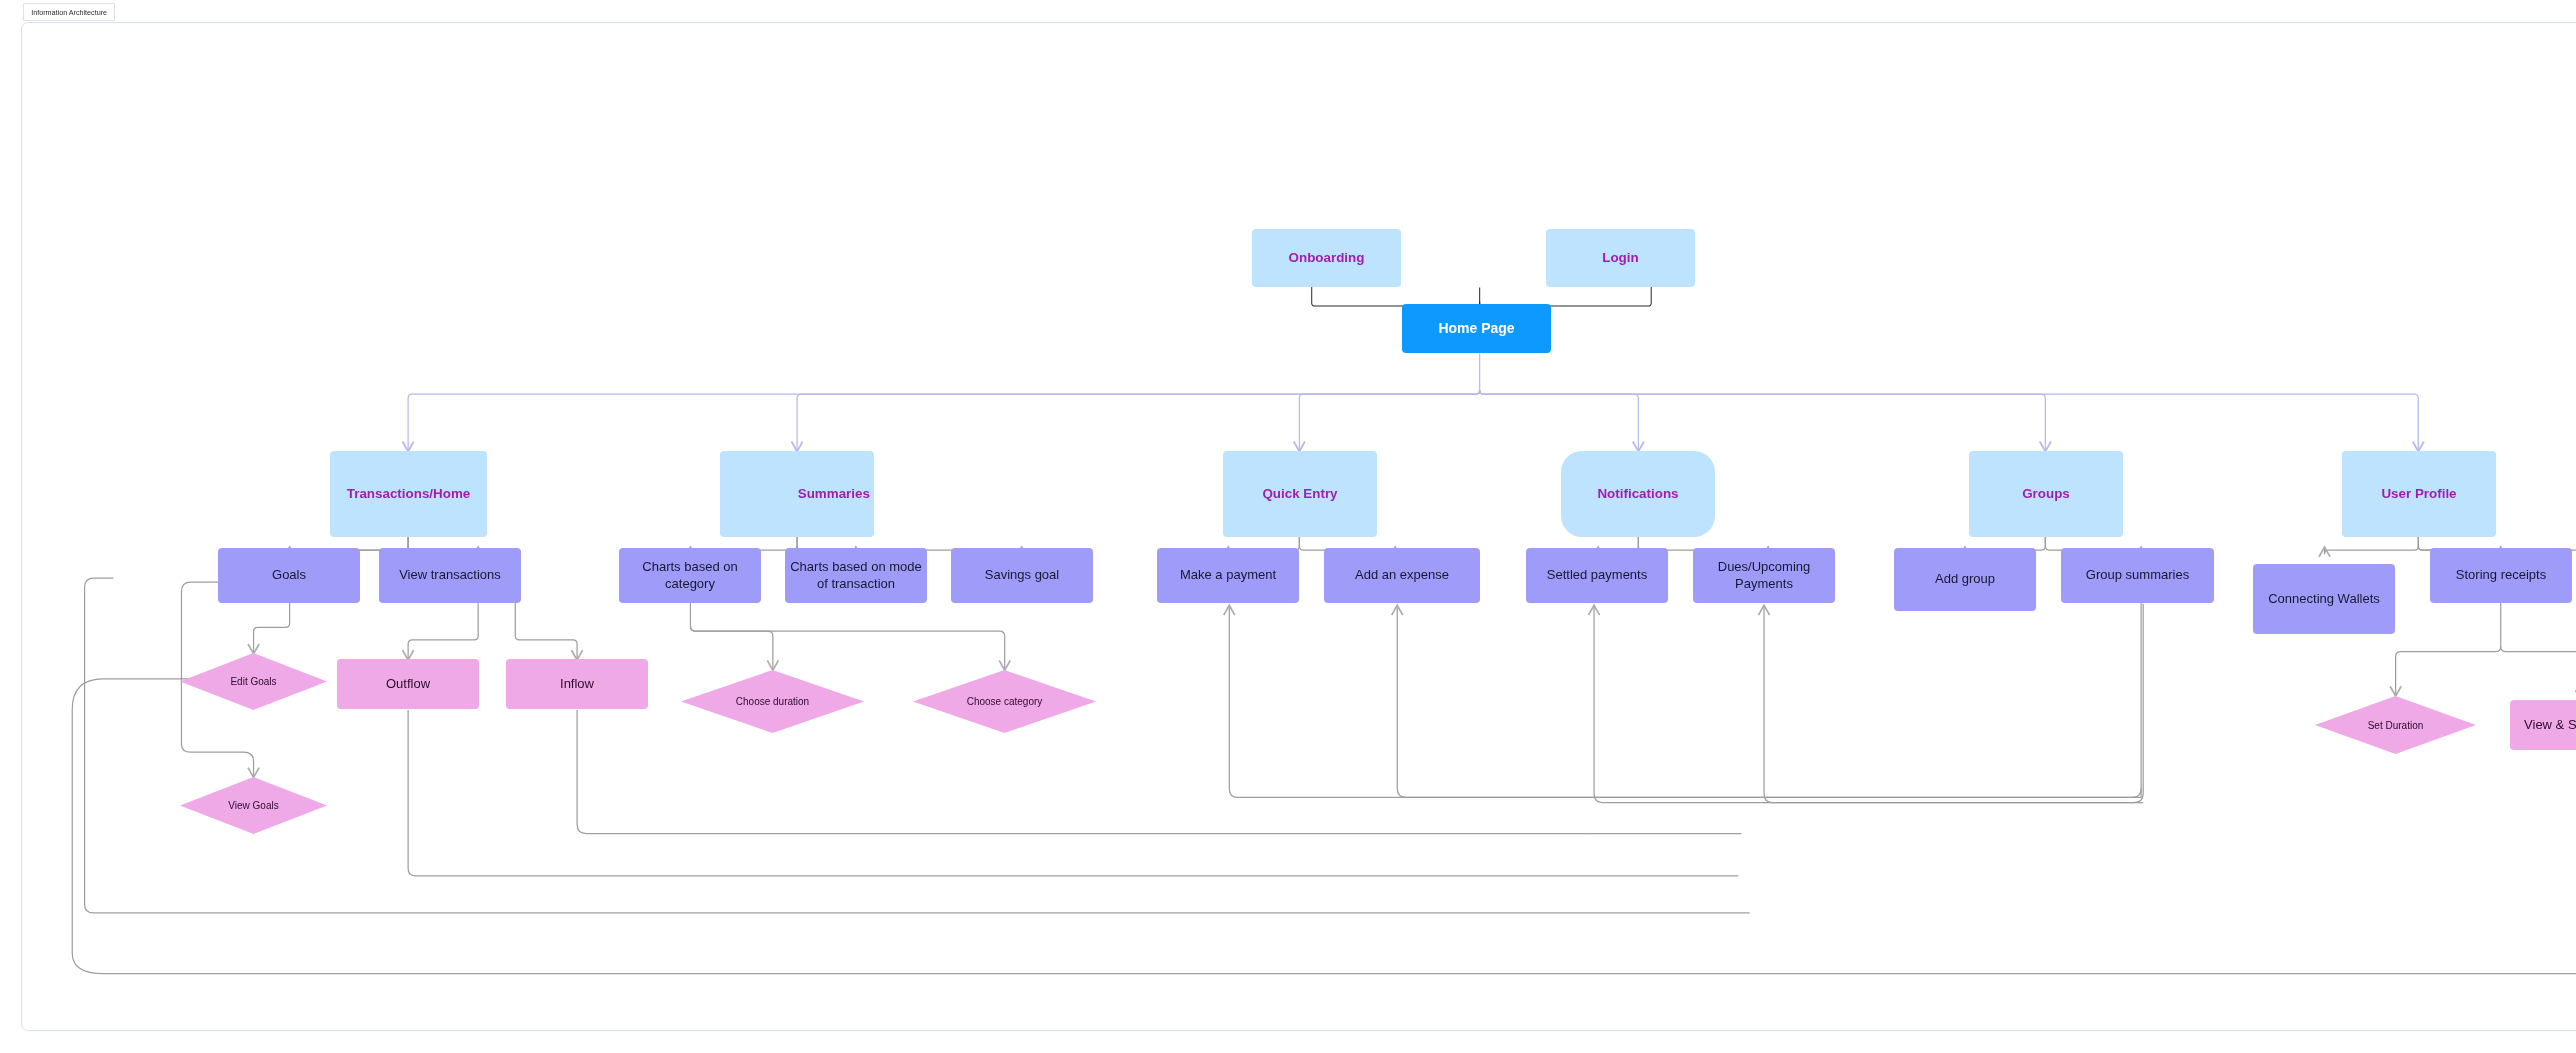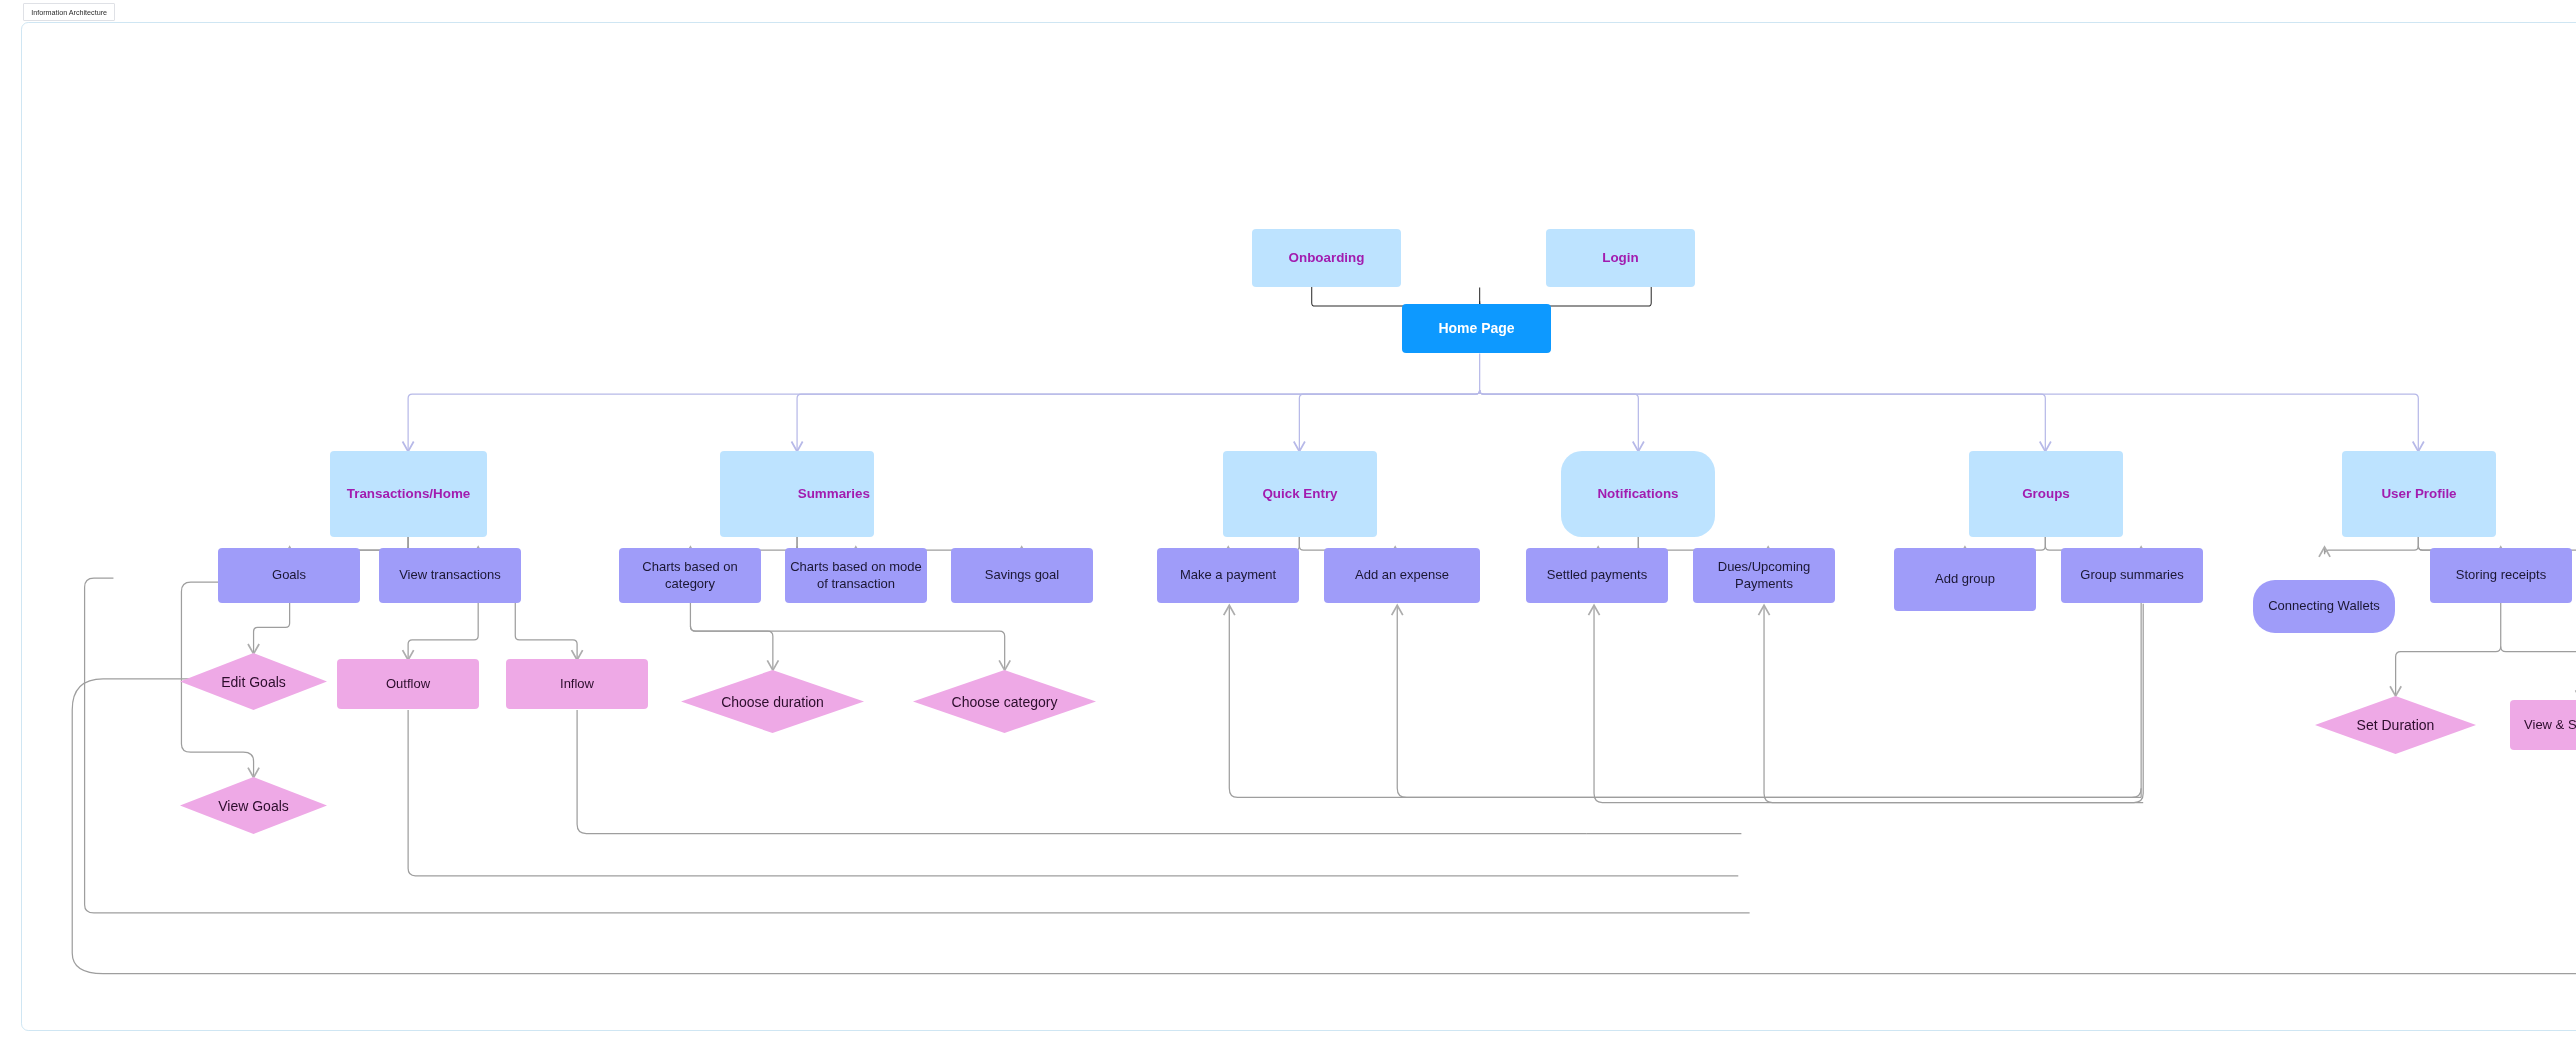--- a/index.html
+++ b/index.html
@@ -107,21 +107,21 @@
   }
   .diamond .dlabel {
     position: absolute;
     left: 0; top: 0;
     width: 100%; height: 100%;
     display: flex;
     align-items: center;
     justify-content: center;
     text-align: center;
     color: #2c0d2c;
-    font-size: 14px;
+    font-size: 10px;
     font-family: "Liberation Sans", sans-serif;
   }
 </style>
 </head>
 <body>
 
 <div id="root">
 
   <div id="page-tab">
     <span>Information Architecture</span>
@@ -275,24 +275,24 @@
   </div>
   <div class="node h3" style="left:1526px; top:548px; width:142px; height:55px;">
     <span class="lbl">Settled payments</span>
   </div>
   <div class="node h3" style="left:1693px; top:548px; width:142px; height:55px;">
     <span class="lbl">Dues/Upcoming Payments</span>
   </div>
   <div class="node h3" style="left:1894px; top:548px; width:142px; height:63px;">
     <span class="lbl">Add group</span>
   </div>
-  <div class="node h3" style="left:2061px; top:548px; width:142px; height:55px;">
+  <div class="node h3" style="left:2061px; top:548px; width:153px; height:55px;">
     <span class="lbl">Group summaries</span>
   </div>
-  <div class="node h3" style="left:2253px; top:580px; width:142px; height:53px;border-radius:22px;">
+  <div class="node h3" style="left:2253px; top:564px; width:142px; height:70px;">
     <span class="lbl">Connecting Wallets</span>
   </div>
   <div class="node h3" style="left:2430px; top:548px; width:142px; height:55px;">
     <span class="lbl">Storing receipts</span>
   </div>
 
   <div class="diamond" style="left:180px; top:653px; width:147px; height:57px;">
     <svg class="dshape" viewBox="0 0 286 110" preserveAspectRatio="none">
       <polygon points="143,0 286,55 143,110 0,55" fill="#eea9e6"></polygon>
     </svg>

